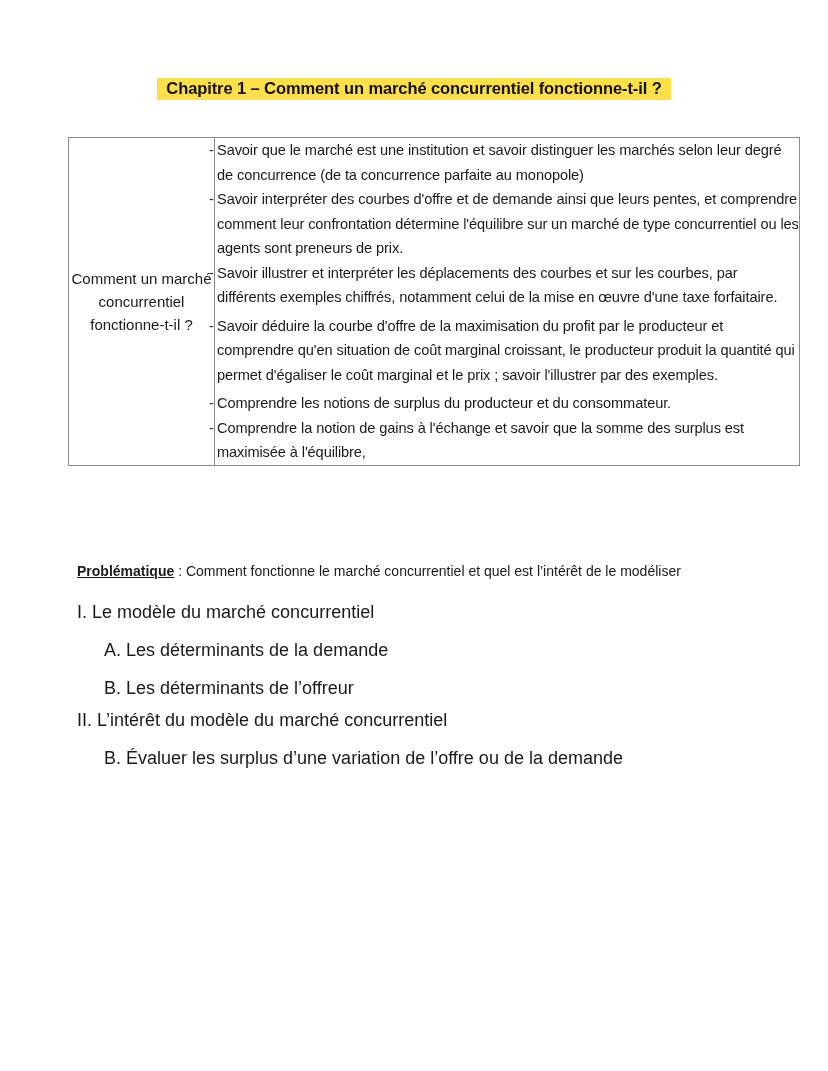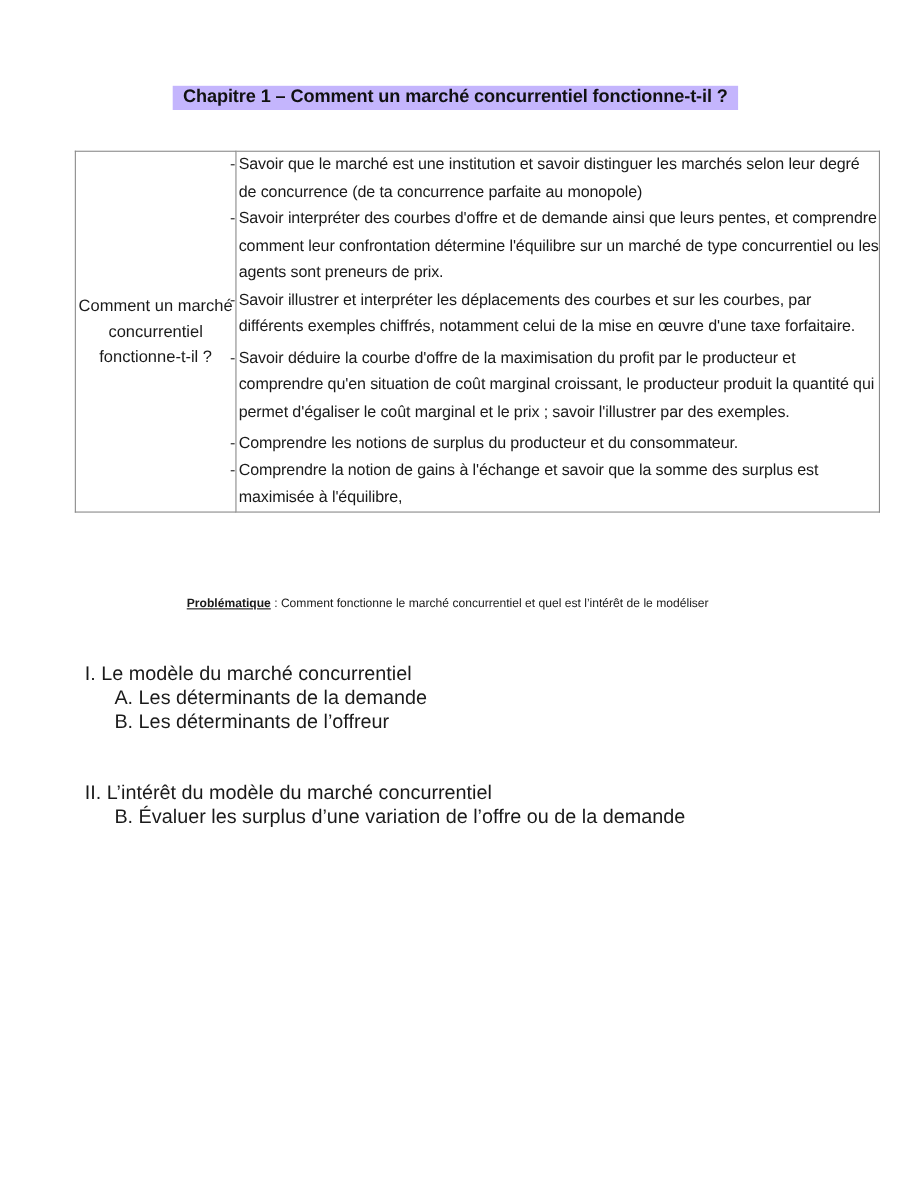--- a/index.html
+++ b/index.html
@@ -6,21 +6,21 @@
     body {
       width: 828px; height: 1071px; position: relative; overflow: hidden;
       font-family: "Liberation Sans", "DejaVu Sans", sans-serif;
       color: #1a1a1a;
     }
     .title-wrap {
       position: absolute; top: 78px; left: 0; width: 828px; text-align: center;
     }
     .title {
       display: inline-block;
-      background: #c4b5fd;
+      background: #fde047;
       font-weight: bold;
       font-size: 16.5px;
       padding: 1px 9px 2px 9px;
       letter-spacing: -0.1px;
       color: #111;
     }
     table.comp {
       position: absolute; top: 137px; left: 68px;
       width: 732px; border-collapse: collapse;
       border: 1px solid #8a8a8a;
@@ -33,28 +33,28 @@
     td.items { padding: 5px 4px 4px 6px; }
     .item {
       position: relative; font-size: 14.6px; line-height: 24.5px;
       padding-left: 2px; letter-spacing: -0.1px;
     }
     .item + .item.gap { margin-top: 4px; }
     .item .dash {
       position: absolute; left: -6px; top: 0; color: #333;
     }
     .problem {
-      position: absolute; top: 538px; left: 77px; width: 660px;
-      font-size: 11px; line-height: 22px; text-align: center;
+      position: absolute; top: 560px; left: 77px; width: 660px;
+      font-size: 14px; line-height: 22px;
     }
     .problem .label { font-weight: bold; text-decoration: underline; }
     .outline {
       position: absolute; left: 77px; font-size: 18px; line-height: 21.8px;
     }
-    .outline .sub { padding-left: 27px; }
+    .outline .sub { padding-left: 27px; margin-top: 16px; }
     .o1 { top: 602px; }
     .o2 { top: 710px; }
   </style>
 </head>
 <body>
 
 <div class="title-wrap">
   <span class="title">Chapitre 1 – Comment un marché concurrentiel fonctionne-t-il ?</span>
 </div>
 

